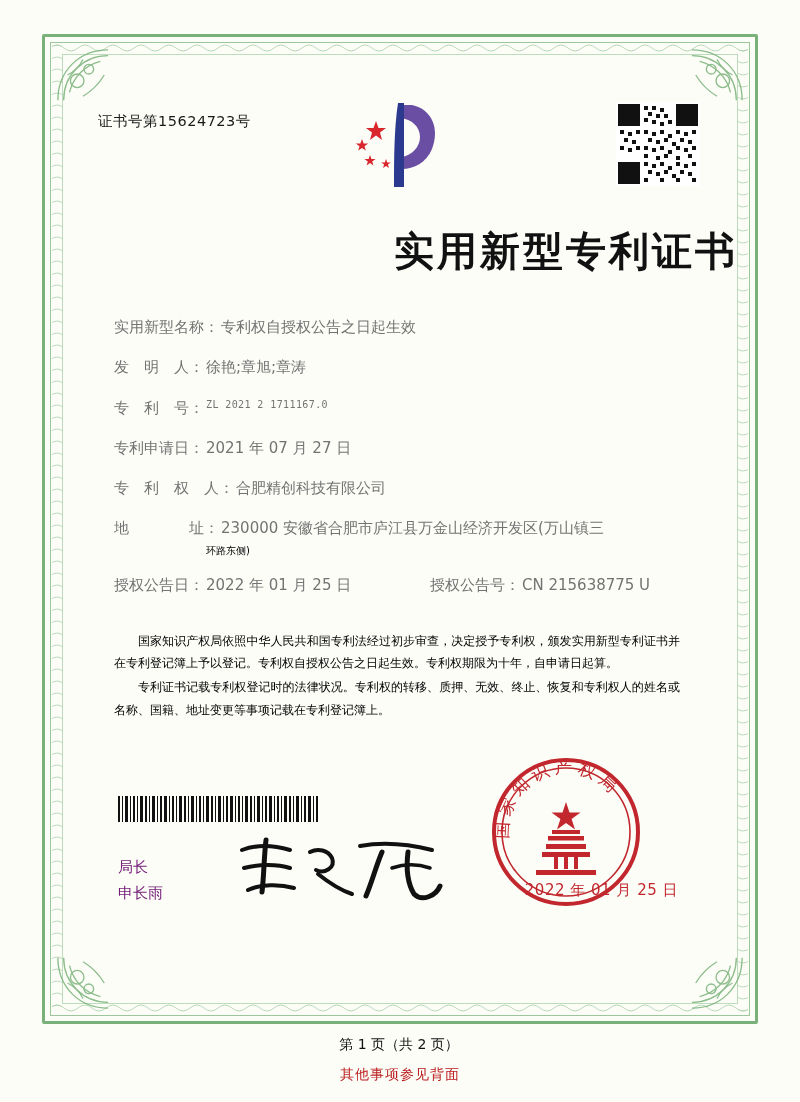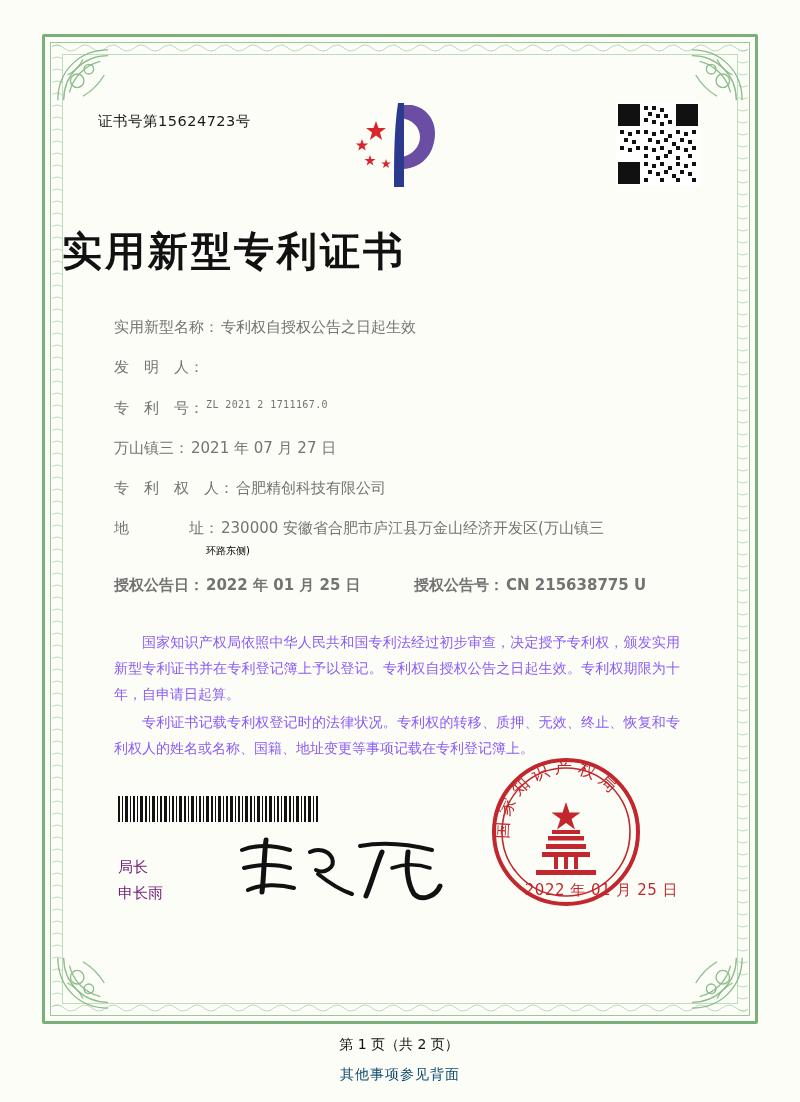--- a/index.html
+++ b/index.html
@@ -95,21 +95,21 @@
     top: 48px;
     width: 84px;
     height: 84px;
   }
 
   .title {
     position: absolute;
     left: 0;
     right: 0;
     top: 170px;
-    text-align: left;
+    text-align: right;
     font-size: 40px;
     font-weight: bold;
     letter-spacing: 3px;
     color: #111;
     font-family: "DejaVu Sans", "Liberation Sans", sans-serif;
   }
 
   .fields {
     position: absolute;
     left: 52px;
@@ -132,36 +132,35 @@
     flex: 1 1 auto;
     padding-left: 2px;
   }
   .row.mono .val {
     font-family: "DejaVu Sans Mono", "Liberation Mono", monospace;
     font-size: 10px;
     letter-spacing: 0.4px;
   }
   .row.two-col {
     display: flex;
-    gap: 0;
-    font-weight: bold;
+    gap: 16px;
   }
   .row .seg-a { flex: 0 0 300px; display: flex; }
   .row .seg-b { flex: 1 1 auto; display: flex; }
   .addr-cont {
     margin-left: 92px;
     margin-top: -14px;
     margin-bottom: 16px;
     font-size: 10px;
   }
 
   .para {
-    font-size: 14px;
+    font-size: 12px;
     line-height: 1.85;
-    color: #8b5cf6;
+    color: #000000;
     text-indent: 2em;
     margin: 0 12px 2px 0;
     text-align: justify;
   }
   .paras {
     position: absolute;
     left: 52px;
     right: 46px;
     top: 576px;
   }
@@ -216,21 +215,21 @@
     font-size: 14px;
     color: #111;
   }
   .footer-note {
     position: absolute;
     left: 0;
     right: 0;
     bottom: 18px;
     text-align: center;
     font-size: 14px;
-    color: #0c4a6e;
+    color: #b91c1c;
     letter-spacing: 1px;
   }
 </style>
 </head>
 <body>
 
 <div class="page">
 
   <div class="border-outer"></div>
   <div class="border-mid"></div>
@@ -381,27 +380,28 @@
 
     <div class="title">实用新型专利证书</div>
 
     <div class="fields">
       <div class="row">
         <span class="lbl">实用新型名称：</span>
         <span class="val">专利权自授权公告之日起生效</span>
       </div>
       <div class="row">
         <span class="lbl">发　明　人：</span>
+        <span class="val">徐艳;章旭;章涛</span>
       </div>
       <div class="row mono">
         <span class="lbl">专　利　号：</span>
         <span class="val">ZL 2021 2 1711167.0</span>
       </div>
       <div class="row">
-        <span class="lbl">万山镇三：</span>
+        <span class="lbl">专利申请日：</span>
         <span class="val">2021 年 07 月 27 日</span>
       </div>
       <div class="row">
         <span class="lbl">专　利　权　人：</span>
         <span class="val">合肥精创科技有限公司</span>
       </div>
       <div class="row">
         <span class="lbl">地　　　　址：</span>
         <span class="val">230000 安徽省合肥市庐江县万金山经济开发区(万山镇三</span>
       </div>

